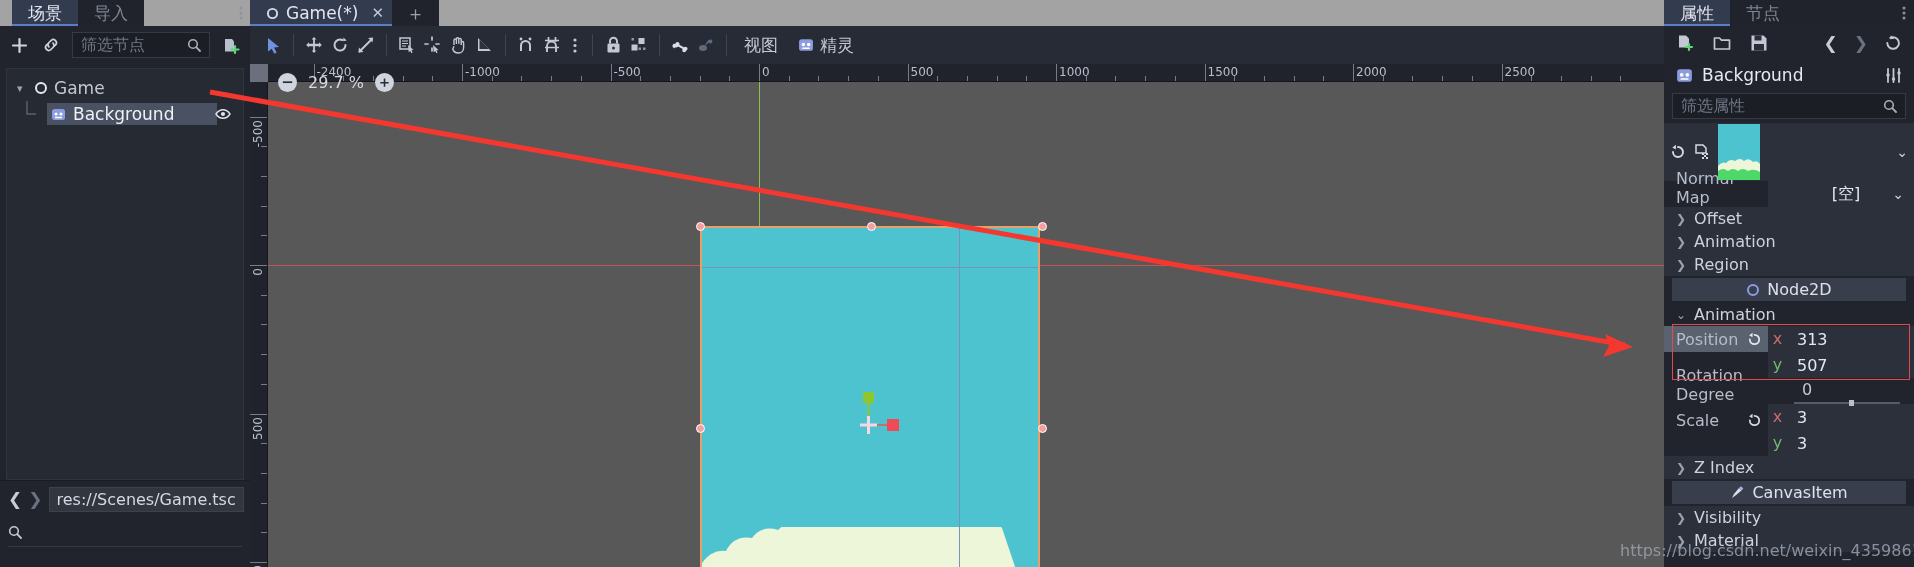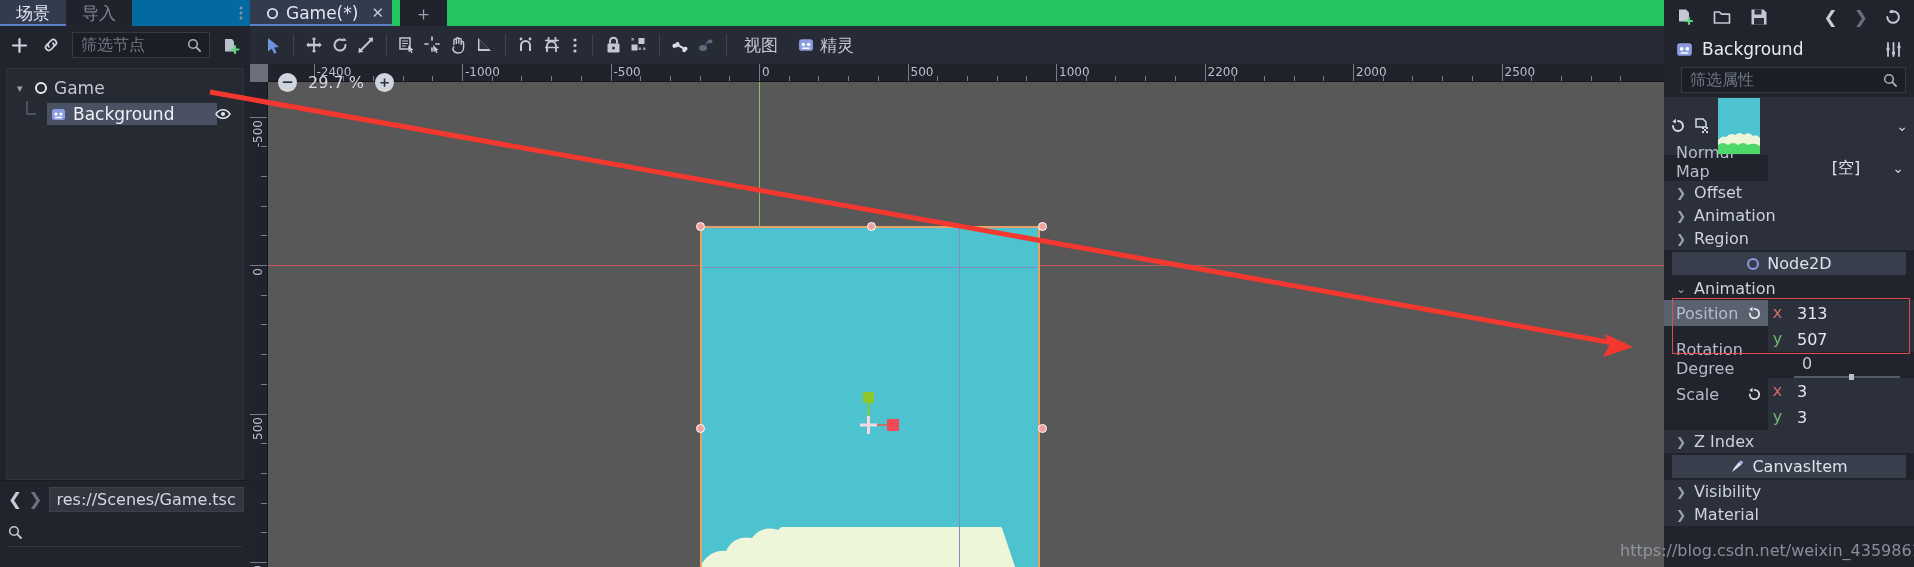--- a/index.html
+++ b/index.html
@@ -6,21 +6,21 @@
   html,body{
     width:1914px; height:567px; overflow:hidden;
     background:#1f222a;
     font-family:"DejaVu Sans","Liberation Sans",sans-serif;
     font-size:17px; color:#c3c8d4;
     -webkit-font-smoothing:antialiased;
   }
   .app{ position:relative; width:1914px; height:567px; display:flex; }
 
   
-  .tabstrip{ height:26px; background:#0369a1; display:flex; align-items:flex-end; }
+  .tabstrip{ height:26px; background:#a3a3a3; display:flex; align-items:flex-end;padding-left:12px; }
   .tab{ height:26px; padding:0 16px; display:flex; align-items:center; gap:7px;
         font-size:17px; color:#7f8694; background:#262a33; }
   .tab.active{ background:#333b4f; color:#e2e6ef; box-shadow: inset 0 -2px 0 #5a7fc7; }
   .panel{ background:#272b35; }
   .icobtn{ display:flex; align-items:center; justify-content:center; cursor:pointer; }
   .sep{ width:1px; height:22px; background:#3d4452; margin:0 7px; }
 
   
   .leftcol{ width:250px; height:567px; background:#21242c; display:flex; flex-direction:column; }
   .scene-panel{ flex:0 0 480px; display:flex; flex-direction:column; }
@@ -39,21 +39,21 @@
   .fs-panel{ flex:1; display:flex; flex-direction:column; border-top:1px solid #191c22; }
   .fs-tabs{ height:26px; background:#20232b; display:flex; align-items:flex-end; justify-content:space-between; }
   .fs-nav{ height:36px; display:flex; align-items:center; gap:6px; padding:0 8px; }
   .pathbox{ flex:1; height:25px; background:#31363f; border:1px solid #3b414d;
             display:flex; align-items:center; padding:0 7px; font-size:16px; color:#d4d9e4; }
   .fs-search{ height:30px; margin:0 8px; display:flex; align-items:center;
               border-bottom:1px solid #333844; color:#6e7686; font-size:16px; }
 
   
   .center{ flex:1; height:567px; display:flex; flex-direction:column; background:#1e2129; position:relative;}
-  .ctabs{ height:26px; background:#22c55e; display:flex; align-items:flex-end;gap:8px; }
+  .ctabs{ height:26px; background:#a3a3a3; display:flex; align-items:flex-end; }
   .ctoolbar{ height:38px; background:#272b35; display:flex; align-items:center; padding:0 10px; }
   .menu-item{ padding:3px 10px; font-size:17px; color:#c3c8d4; display:flex; align-items:center; gap:6px; }
   .viewwrap{ flex:1; position:relative; overflow:hidden; background:#585858; }
   .ruler-h{ position:absolute; top:0; left:0; right:0; height:18px; background:#20232b;
             border-bottom:1px solid #14161b; overflow:hidden; }
   .ruler-v{ position:absolute; top:18px; left:0; bottom:0; width:18px; background:#20232b;
             border-right:1px solid #14161b; overflow:hidden; }
   .corner{ position:absolute; top:0; left:0; width:18px; height:18px; background:#6b707c; z-index:4;}
   .rh-tick{ position:absolute; bottom:0; width:1px; background:#767c8a; }
   .rh-lab{ position:absolute; top:1px; font-size:12px; color:#b9bfcc; font-family:"DejaVu Sans",sans-serif;}
@@ -75,21 +75,21 @@
   .guide-h{ position:absolute; height:1px; background:#7b8fc4; }
   .axis-red{ position:absolute; height:1px; background:#c2554f; }
   .axis-green{ position:absolute; width:1px; background:#8ac24b; }
   .big-arrow{ position:absolute; z-index:9; pointer-events:none; }
 
   
   .rightcol{ width:250px; height:567px; background:#21242c; display:flex; flex-direction:column; }
   .insp-tabs{ height:26px; background:#20232b; display:flex; align-items:flex-end; position:relative;}
   .insp-toolbar{ height:34px; display:flex; align-items:center; padding:0 12px; justify-content:space-between;}
   .insp-title{ height:30px; display:flex; align-items:center; gap:9px; padding:0 12px; justify-content:space-between;}
-  .insp-filter{ margin:3px 8px 4px 17px; height:26px; background:#1b1e25; border:1px solid #343a46;
+  .insp-filter{ margin:3px 8px 4px 8px; height:26px; background:#1b1e25; border:1px solid #343a46;
                 display:flex; align-items:center; padding:0 8px; color:#6e7686; font-size:16px;}
   .cat{ margin:2px 8px; height:23px; background:#383e4b; display:flex; align-items:center;
         justify-content:center; gap:7px; font-size:16px; color:#dde1ea;}
   .prow{ height:26px; display:flex; align-items:flex-end; font-size:16px; }
   .plabel{ flex:0 0 104px; padding-left:12px; color:#b6bcc9;}
   .sub{ height:23px; display:flex; align-items:center; gap:8px; padding-left:12px; font-size:16px; color:#cdd2dc;}
   .sub.alt{ background:#2b303b; }
   .valbox{ flex:1; background:#2b303b; height:26px; display:flex; align-items:center; padding-left:10px; color:#e3e7ef;}
   .axlab{ width:19px; text-align:center; font-size:16px;}
   .ax-x{ color:#d06a6a; } .ax-y{ color:#71b86f; }
@@ -376,21 +376,21 @@
           <div class="rh-tick" style="left: 716.9px; height: 5px;"></div>
           <div class="rh-tick" style="left: 746.6px; height: 5px;"></div>
           <div class="rh-tick" style="left: 776.3px; height: 5px;"></div>
           <div class="rh-tick" style="left: 806px; height: 18px;"></div>
           <div class="rh-lab" style="left: 809px;">1000</div>
           <div class="rh-tick" style="left: 835.7px; height: 5px;"></div>
           <div class="rh-tick" style="left: 865.4px; height: 5px;"></div>
           <div class="rh-tick" style="left: 895.1px; height: 5px;"></div>
           <div class="rh-tick" style="left: 924.8px; height: 5px;"></div>
           <div class="rh-tick" style="left: 954.5px; height: 18px;"></div>
-          <div class="rh-lab" style="left: 957.5px;">2200</div>
+          <div class="rh-lab" style="left: 957.5px;">1500</div>
           <div class="rh-tick" style="left: 984.2px; height: 5px;"></div>
           <div class="rh-tick" style="left: 1013.9px; height: 5px;"></div>
           <div class="rh-tick" style="left: 1043.6px; height: 5px;"></div>
           <div class="rh-tick" style="left: 1073.3px; height: 5px;"></div>
           <div class="rh-tick" style="left: 1103px; height: 18px;"></div>
           <div class="rh-lab" style="left: 1106px;">2000</div>
           <div class="rh-tick" style="left: 1132.7px; height: 5px;"></div>
           <div class="rh-tick" style="left: 1162.4px; height: 5px;"></div>
           <div class="rh-tick" style="left: 1192.1px; height: 5px;"></div>
           <div class="rh-tick" style="left: 1221.8px; height: 5px;"></div>
@@ -491,20 +491,36 @@
     </div>
 
     <div class="zoomctl" style="top:73px;left:28px;">
       <div class="circbtn">−</div>
       <span class="zoomtxt">29.7 %</span>
       <div class="circbtn">＋</div>
     </div>
   </div>
 
   <div class="rightcol">
+    <div class="insp-tabs">
+      <div class="tab active">
+        <span>属性</span>
+      </div>
+      <div class="tab" style="background:#20232b;">
+        <span>节点</span>
+      </div>
+      <div style="flex:1"></div>
+      <div class="icobtn" style="width:20px;height:26px;">
+        <svg width="4" height="14" viewBox="0 0 4 14">
+            <circle cx="2" cy="2" r="1.5" fill="#8b92a1"></circle>
+            <circle cx="2" cy="7" r="1.5" fill="#8b92a1"></circle>
+            <circle cx="2" cy="12" r="1.5" fill="#8b92a1"></circle>
+          </svg>
+      </div>
+    </div>
 
     <div class="insp-toolbar">
       <div style="display:flex;gap:18px;">
         <span class="icobtn">
           <svg width="19" height="19" viewBox="0 0 19 19">
               <path d="M3 1.5h7l3 3v9H3z" fill="#c3c8d4"></path>
               <path d="M13 10v6M10 13h6" stroke="#5fd47a" stroke-width="2.2" stroke-linecap="round"></path>
             </svg>
         </span>
         <span class="icobtn">

